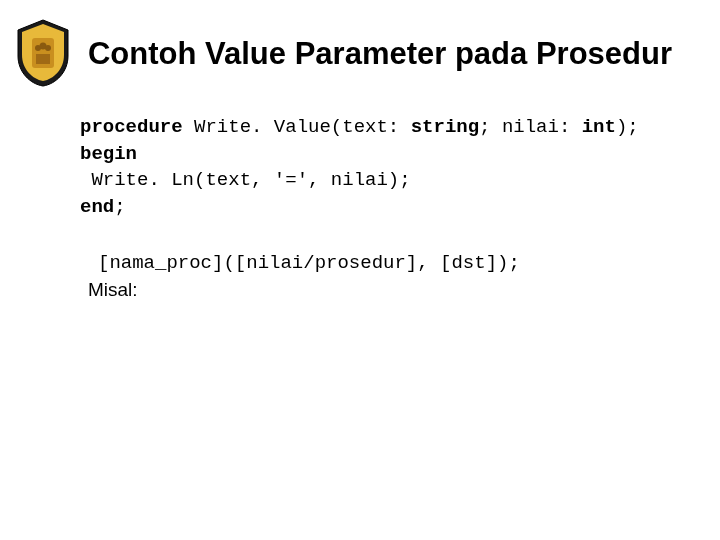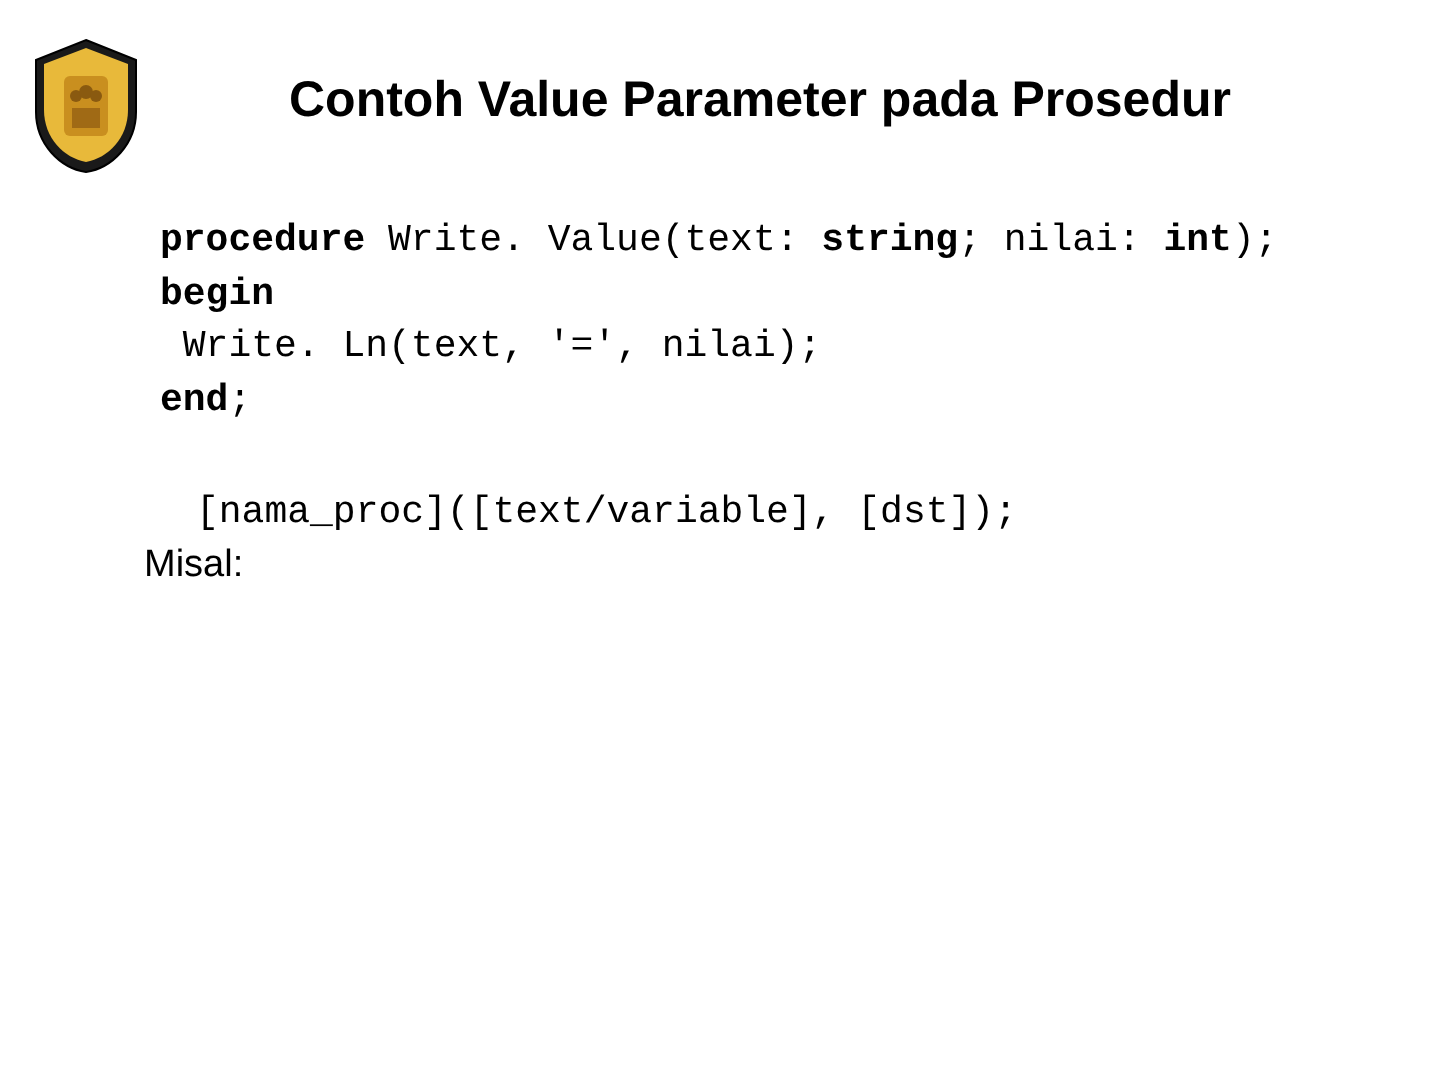--- a/index.html
+++ b/index.html
@@ -18,21 +18,21 @@
   }
   .logo {
     position: absolute;
     top: 18px;
     left: 14px;
     width: 58px;
     height: 70px;
   }
   .logo svg { width: 100%; height: 100%; }
   .title {
-    font-size: 25px;
+    font-size: 31px;
     font-weight: bold;
     text-align: center;
     margin: 18px 0 42px 0;
     padding-left: 40px;
   }
   .bullet-row {
     display: flex;
     align-items: flex-start;
     margin: 0 0 6px 6px;
   }
@@ -50,21 +50,21 @@
   .code-block {
     font-family: "Courier New", Courier, monospace;
     font-size: 19px;
     line-height: 1.4;
     margin: 4px 0 30px 52px;
     white-space: pre;
   }
   .kw { font-weight: bold; }
   .sub-label {
     font-size: 19px;
-    margin: 2px 0 0 44px;
+    margin: 2px 0 0 60px;
   }
   .code-block2 {
     font-family: "Courier New", Courier, monospace;
     font-size: 19px;
     line-height: 1.4;
     margin: 2px 0 0 70px;
     white-space: pre;
   }
 </style>
 </head>
@@ -86,16 +86,16 @@
 
   <div class="title">Contoh Value Parameter pada Prosedur</div>
 
 
   <div class="code-block"><span class="kw">procedure</span><span> Write. Value(text: </span><span class="kw">string</span><span>; nilai: </span><span class="kw">int</span><span>);</span>
 <span class="kw">begin</span>
 <span> Write. Ln(text, '=', nilai);</span>
 <span class="kw">end</span><span>;</span></div>
 
 
-  <div class="code-block2">[nama_proc]([text/variable], [dst]);</div>
+  <div class="code-block2">[nama_proc]([nilai/prosedur], [dst]);</div>
   <div class="sub-label">Misal:</div>
 
 </div>
 
 </body></html>

